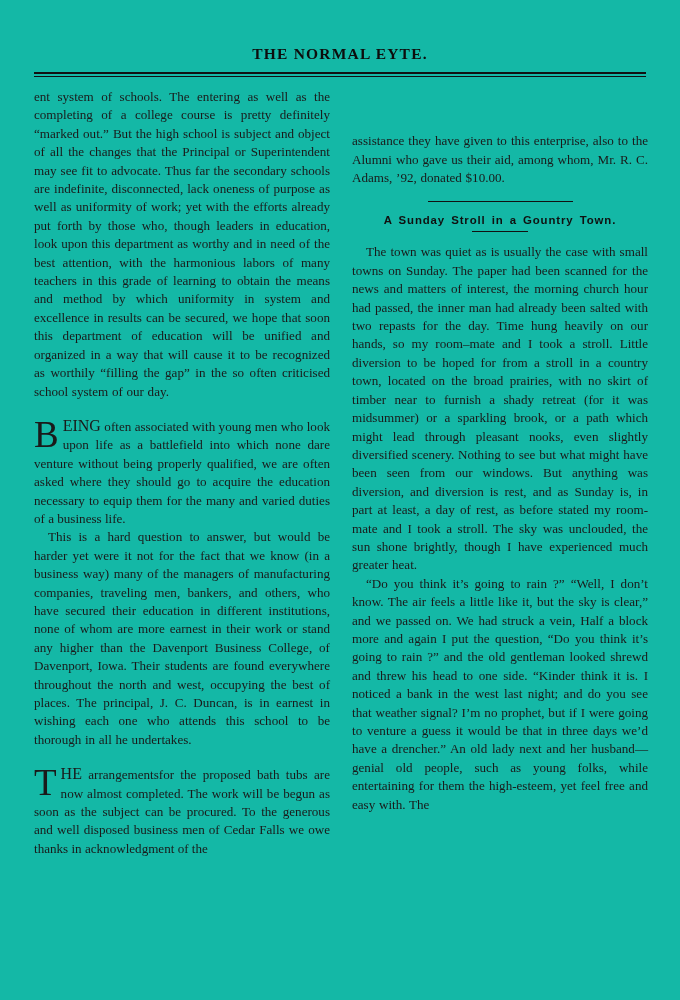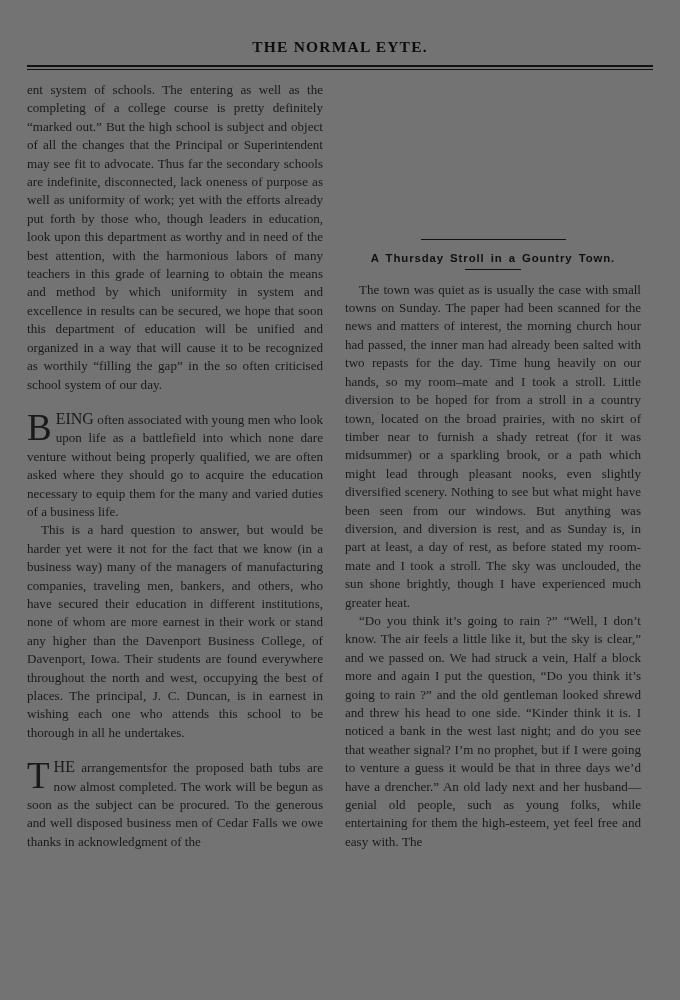--- a/index.html
+++ b/index.html
@@ -12,23 +12,23 @@
     height: 1000px;
     font-family: "Liberation Serif", "DejaVu Serif", serif;
     color: #1a1a1a;
     overflow: hidden;
   }
 
   .page {
     position: relative;
     width: 680px;
     height: 1000px;
-    background: #737373;
+    background: #14b8a6;
     box-sizing: border-box;
-    padding: 0;
+    padding: 7px;
   }
 
   
   .masthead {
     text-align: center;
     font-family: "Liberation Serif", "DejaVu Serif", serif;
     font-weight: bold;
     font-size: 15.5px;
     letter-spacing: 1.2px;
     padding-top: 38px;
@@ -40,21 +40,21 @@
     border-top: 2.6px solid #111;
     border-bottom: 1px solid #111;
     height: 2px;
   }
 
   
   .columns {
     display: flex;
     margin: 11px 27px 18px 27px;
     gap: 22px;
-    align-items: flex-end;
+    align-items: center;
   }
   .col {
     width: 296px;
     flex: 0 0 296px;
   }
 
   p.body {
     margin: 0;
     text-align: justify;
     text-justify: inter-word;
@@ -135,24 +135,25 @@
       </div>
 
       <div class="dropcap-block">
         <p class="dropcap"><span class="cap">T</span><span class="smallcaps">HE</span><span> arrangementsfor the proposed bath tubs are now almost completed. The work will be begun as soon as the subject can be procured. To the generous and well disposed business men of Cedar Falls we owe thanks in acknowledgment of the</span></p>
       </div>
 
     </div>
 
     <div class="col">
 
+      <p class="body">assistance they have given to this enterprise, also to the Alumni who gave us their aid, among whom, Mr. R. C. Adams, ’92, donated $10.00.</p>
 
       <div class="divider-short"></div>
 
-      <div class="section-head">A Thursday  Stroll  in  a  Gountry  Town.</div>
+      <div class="section-head">A Sunday  Stroll  in  a  Gountry  Town.</div>
       <div class="divider-tiny"></div>
 
       <p class="body" style="text-indent:14px;">The town was quiet as is usually the case with small towns on Sunday. The paper had been scanned for the news and matters of interest, the morning church hour had passed, the inner man had already been salted with two repasts for the day. Time hung heavily on our hands, so my room–mate and I took a stroll. Little diversion to be hoped for from a stroll in a country town, located on the broad prairies, with no skirt of timber near to furnish a shady retreat (for it was midsummer) or a sparkling brook, or a path which might lead through pleasant nooks, even slightly diversified scenery. Nothing to see but what might have been seen from our windows. But anything was diversion, and diversion is rest, and as Sunday is, in part at least, a day of rest, as before stated my room-mate and I took a stroll. The sky was unclouded, the sun shone brightly, though I have experienced much greater heat.</p>
       <p class="body" style="text-indent:14px;">“Do you think it’s going to rain ?” “Well, I don’t know. The air feels a little like it, but the sky is clear,” and we passed on. We had struck a vein, Half a block more and again I put the question, “Do you think it’s going to rain ?” and the old gentleman looked shrewd and threw his head to one side. “Kinder think it is. I noticed a bank in the west last night; and do you see that weather signal? I’m no prophet, but if I were going to venture a guess it would be that in three days we’d have a drencher.” An old lady next and her husband—genial old people, such as young folks, while entertaining for them the high-esteem, yet feel free and easy with. The</p>
 
     </div>
 
   </div>
 </div>
 

